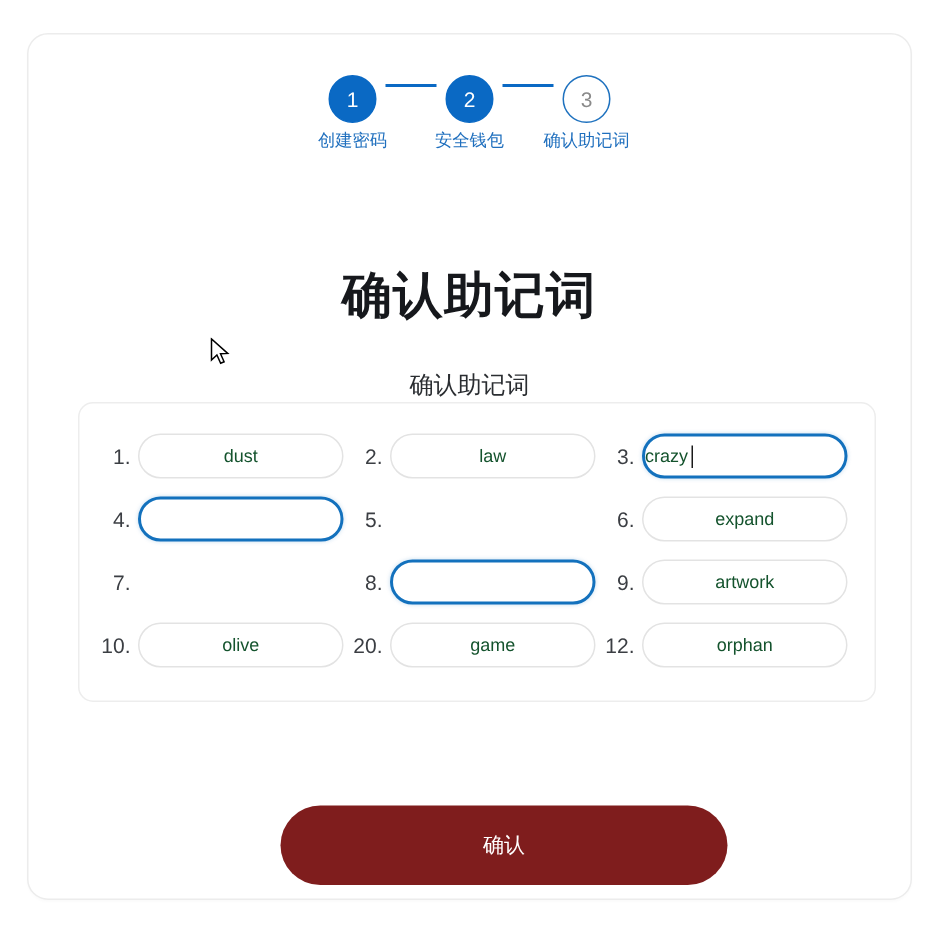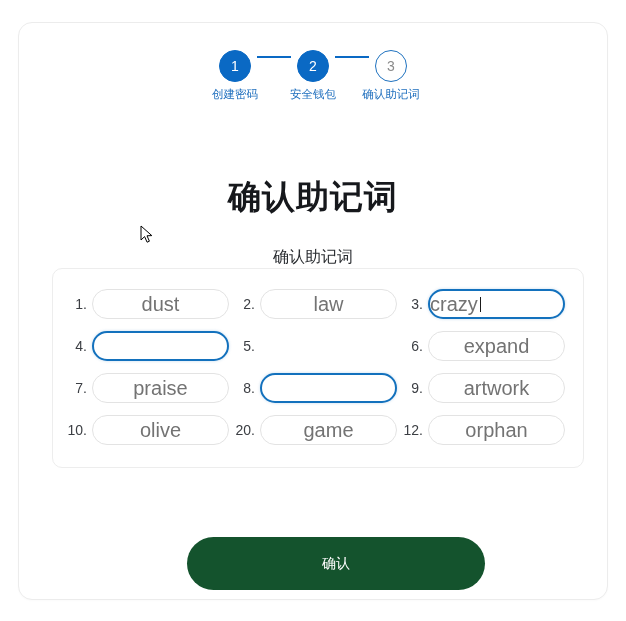--- a/index.html
+++ b/index.html
@@ -139,22 +139,22 @@
   .word-pill {
     flex: 1;
     height: 30px;
     box-sizing: border-box;
     border-radius: 16px;
     border: 1px solid #e3e3e3;
     background: #ffffff;
     display: flex;
     align-items: center;
     justify-content: center;
-    font-size: 20px;
-    color: #737373;
+    font-size: 12px;
+    color: #14532d;
     position: relative;
   }
   .word-pill.focused {
     border: 2px solid #1371bd;
     justify-content: flex-start;
     box-shadow: 0 0 3px rgba(19,113,189,0.25);
   }
   .word-pill.empty-active {
     border: 2px solid #1371bd;
     box-shadow: 0 0 3px rgba(19,113,189,0.25);
@@ -171,21 +171,21 @@
   
   #confirm-button {
     position: absolute;
     left: 168px;
     top: 514px;
     width: 298px;
     height: 53px;
     box-sizing: border-box;
     border: none;
     border-radius: 27px;
-    background: #14532d;
+    background: #7f1d1d;
     color: #ffffff;
     font-size: 14px;
     font-family: "Liberation Sans", sans-serif;
     cursor: default;
     display: flex;
     align-items: center;
     justify-content: center;
   }
 
   
@@ -261,23 +261,20 @@
         <span class="word-index">6.</span>
         <div class="word-pill">
           <span>expand</span>
         </div>
       </div>
     </div>
 
     <div class="word-row">
       <div class="word-cell">
         <span class="word-index">7.</span>
-        <div class="word-pill">
-          <span>praise</span>
-        </div>
       </div>
       <div class="word-cell">
         <span class="word-index">8.</span>
         <div class="word-pill empty-active">
           <span></span>
         </div>
       </div>
       <div class="word-cell">
         <span class="word-index">9.</span>
         <div class="word-pill">

